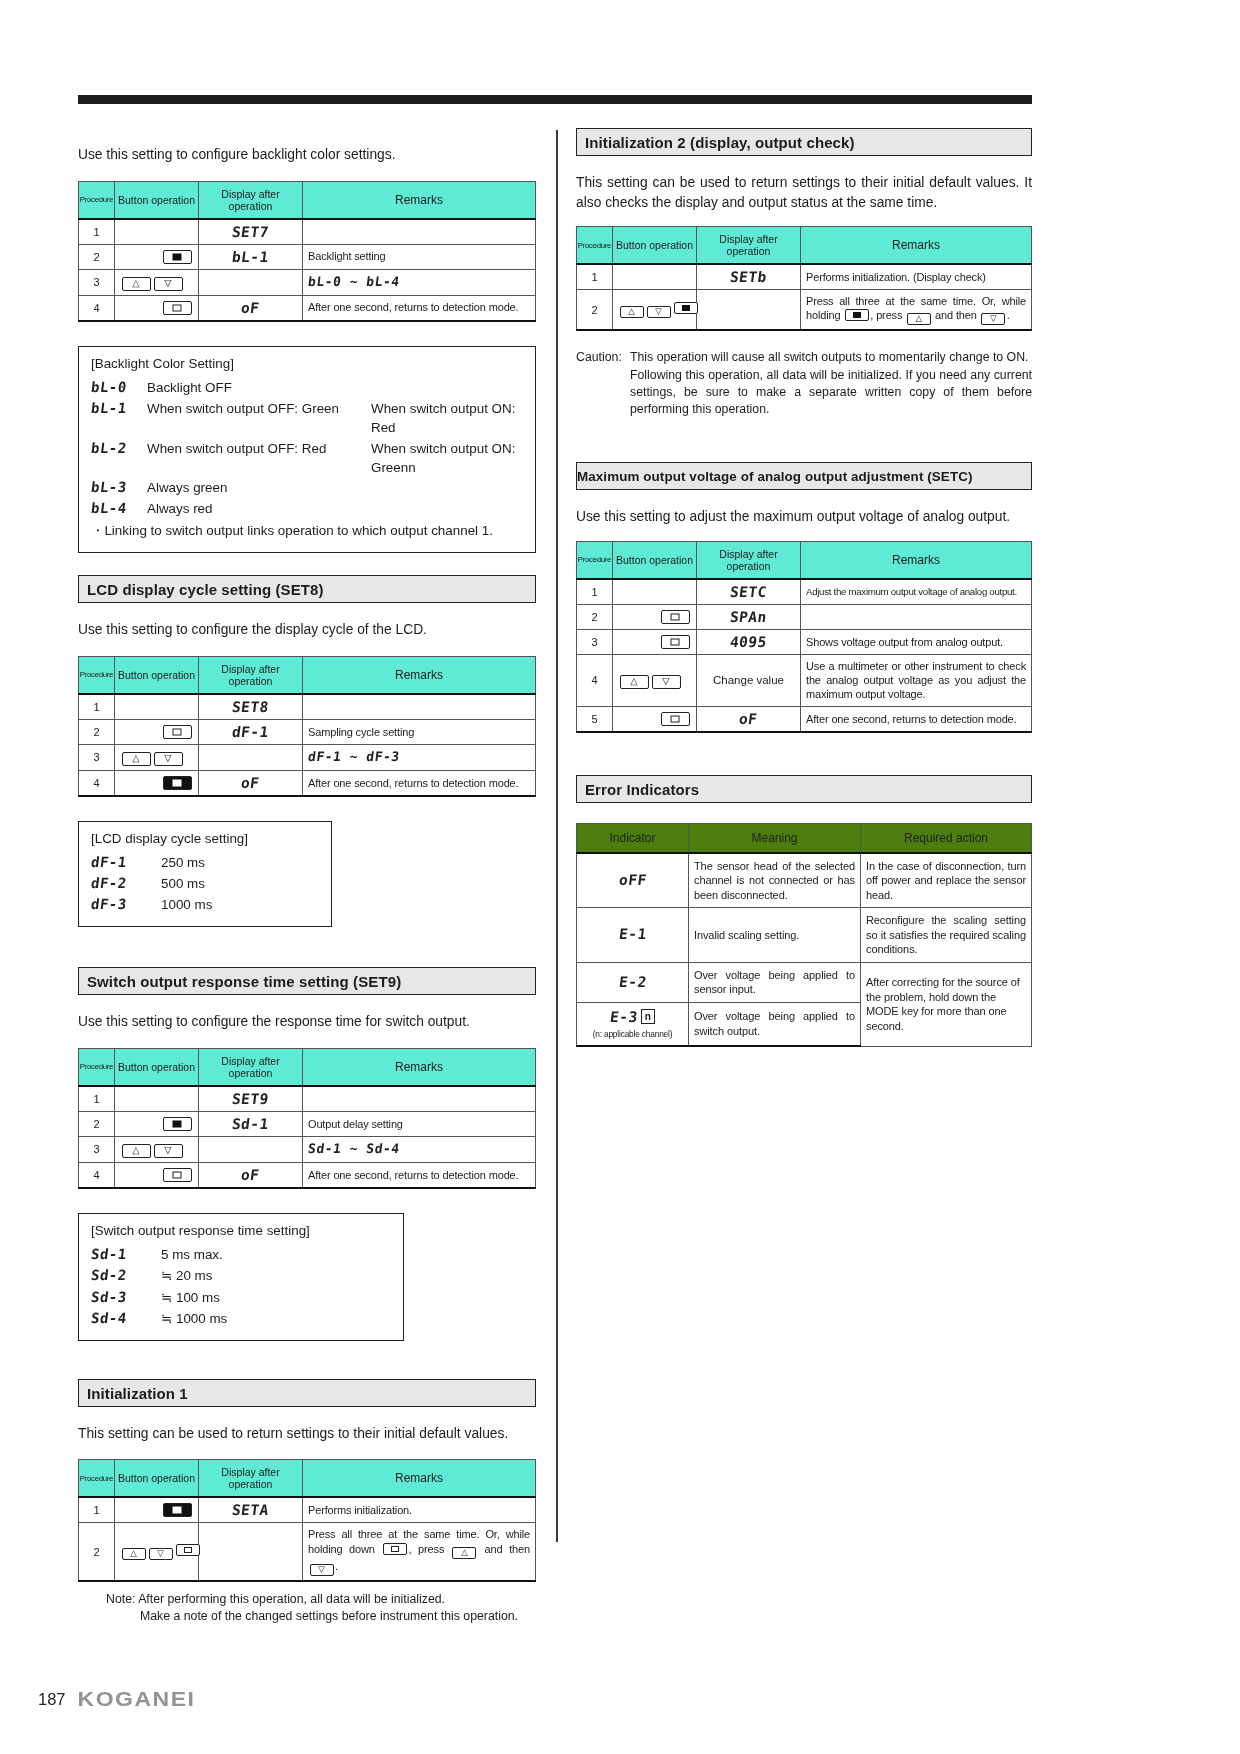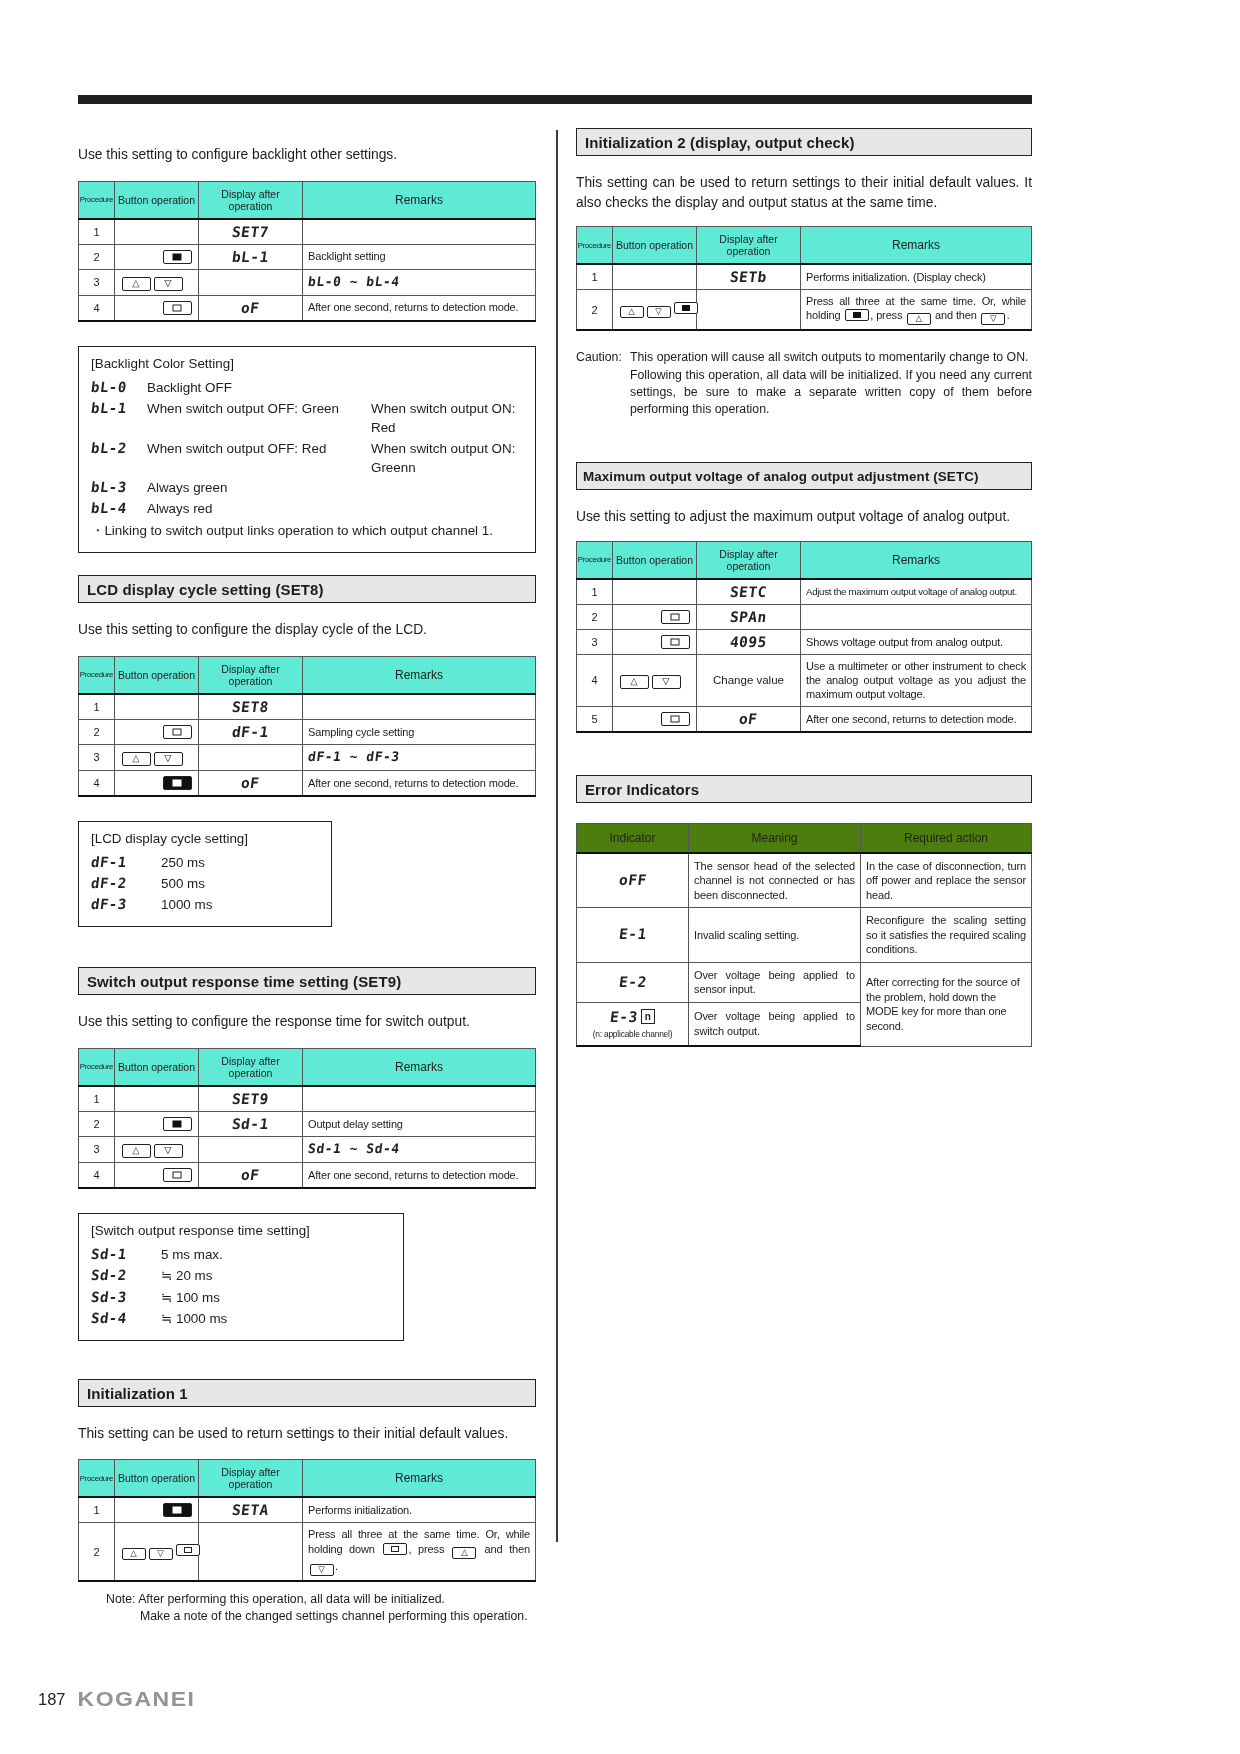--- a/index.html
+++ b/index.html
@@ -11,21 +11,21 @@
   .topbar{position:absolute;left:78px;top:95px;width:954px;height:9px;background:#1e1e1e;}
   .divider{position:absolute;left:556px;top:130px;width:1.5px;height:1412px;background:#3a3a3a;}
   .col{position:absolute;top:128px;}
   .col-left{left:78px;width:458px;}
   .col-right{left:576px;width:456px;}
 
   .sec-h{
     border:1.3px solid #222;background:#e7e7e7;font-weight:bold;
     font-size:15px;padding:5px 8px 4px;letter-spacing:0.1px;
   }
-  .sec-h.small{font-size:13.4px;padding:6px 6px 5px;}
+  .sec-h.small{font-size:13.4px;padding:6px 0 5px;}
   .intro{font-size:13.8px;margin:17px 0 0;line-height:1.42;text-align:justify;}
 
   table.proc{width:100%;border-collapse:collapse;margin-top:16px;table-layout:fixed;}
   table.proc th, table.proc td{border:1px solid #555;}
   table.proc thead th{
     background:#5eead4;font-weight:normal;font-size:10.5px;
     padding:6px 1px;border-bottom:2.2px solid #111;color:#222;text-align:center;
   }
   table.proc thead th.h-proc{font-size:7.8px;letter-spacing:-0.3px;padding:6px 0;}
   table.proc thead th.h-rem{font-size:12px;}
@@ -98,21 +98,21 @@
   }
 </style>
 </head>
 <body>
 
 <div class="topbar"></div>
 <div class="divider"></div>
 
 <div class="col col-left">
 
-  <p class="intro">Use this setting to configure backlight other settings.</p>
+  <p class="intro">Use this setting to configure backlight color settings.</p>
 
   <table class="proc">
     <colgroup>
         <col style="width:36px">
         <col style="width:84px">
         <col style="width:104px">
         <col>
       </colgroup>
     <thead>
         <tr>
@@ -334,21 +334,21 @@
         <td class="proc-n">2</td>
         <td class="btns"><span class="btn sm tri">△</span><span class="btn sm tri">▽</span><span class="btn sm mode"><span class="sq"></span></span></td>
         <td class="disp"></td>
         <td class="rem"><span>Press all three at the same time. Or, while holding down </span><span class="btn sm mode"><span class="sq"></span></span><span>, press </span><span class="btn sm tri">△</span><span> and then </span><span class="btn sm tri">▽</span><span>.</span></td>
       </tr>
     </tbody>
   </table>
 
   <div class="note">
     <div>Note: After performing this operation, all data will be initialized.</div>
-    <div class="l2">Make a note of the changed settings channel performing this operation.</div>
+    <div class="l2">Make a note of the changed settings before instrument this operation.</div>
   </div>
 </div>
 
 <div class="col col-right">
 
   <div class="sec-h">Initialization 2 (display, output check)</div>
   <p class="intro">This setting can be used to return settings to their initial default values. It also checks the display and output status at the same time.</p>
 
   <table class="proc" style="margin-top:14px">
     <colgroup>

